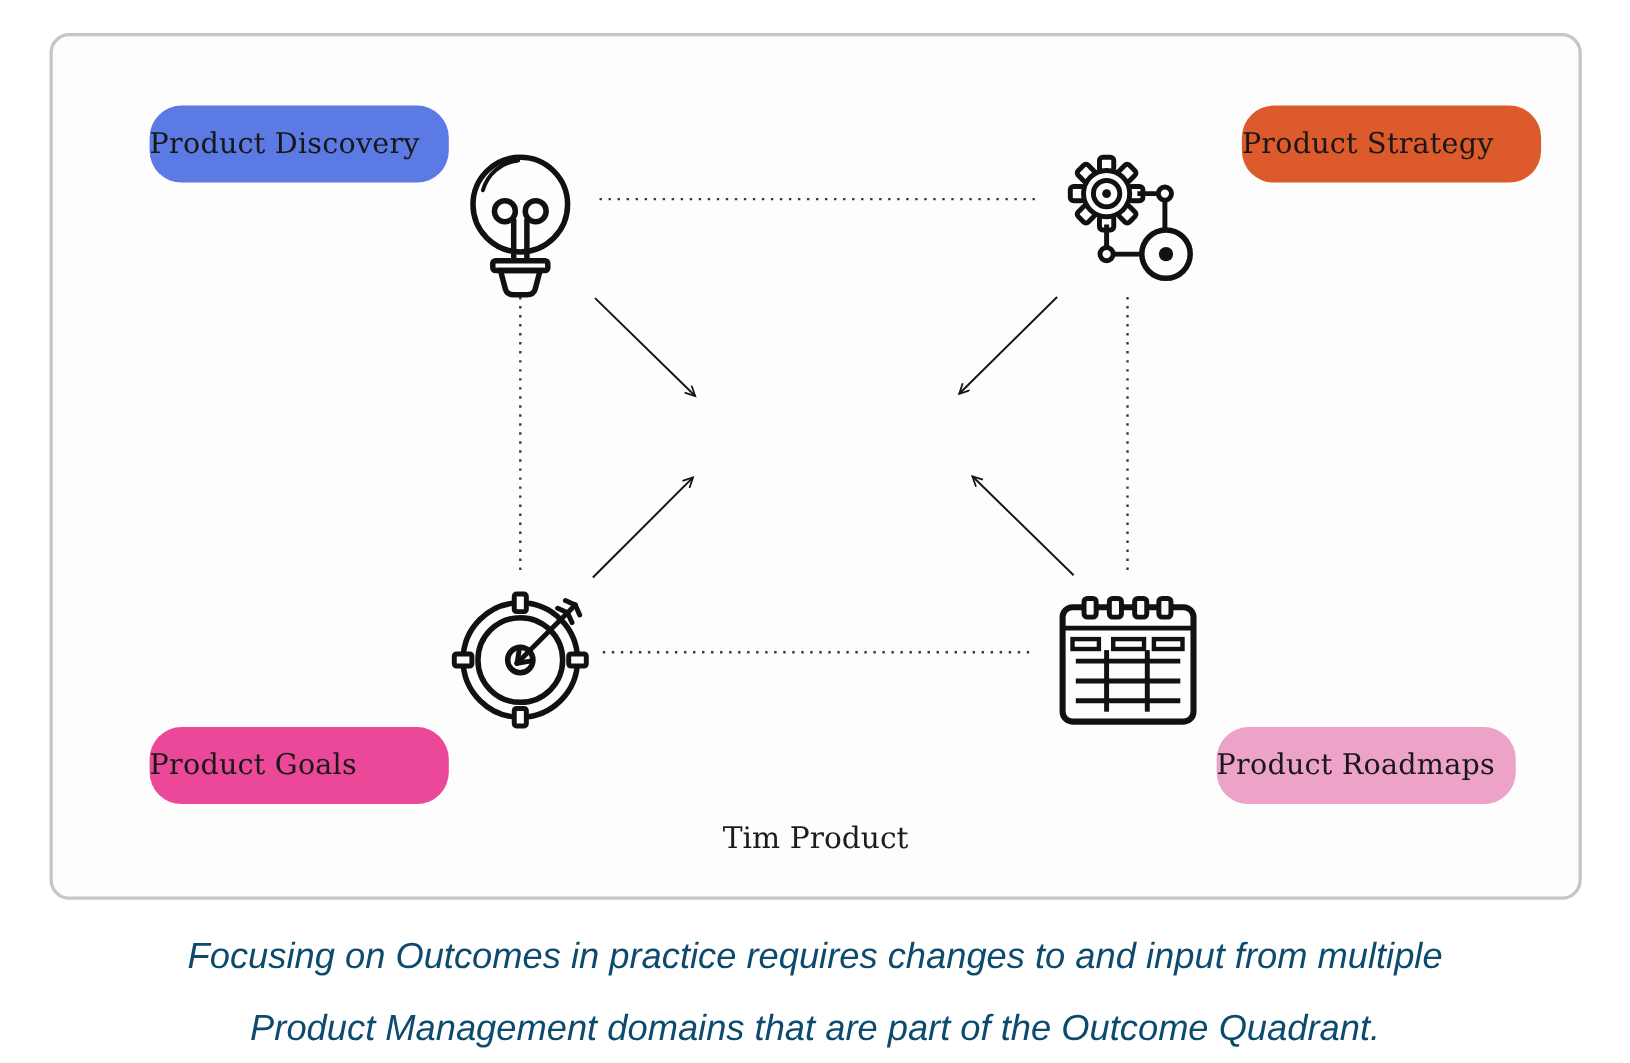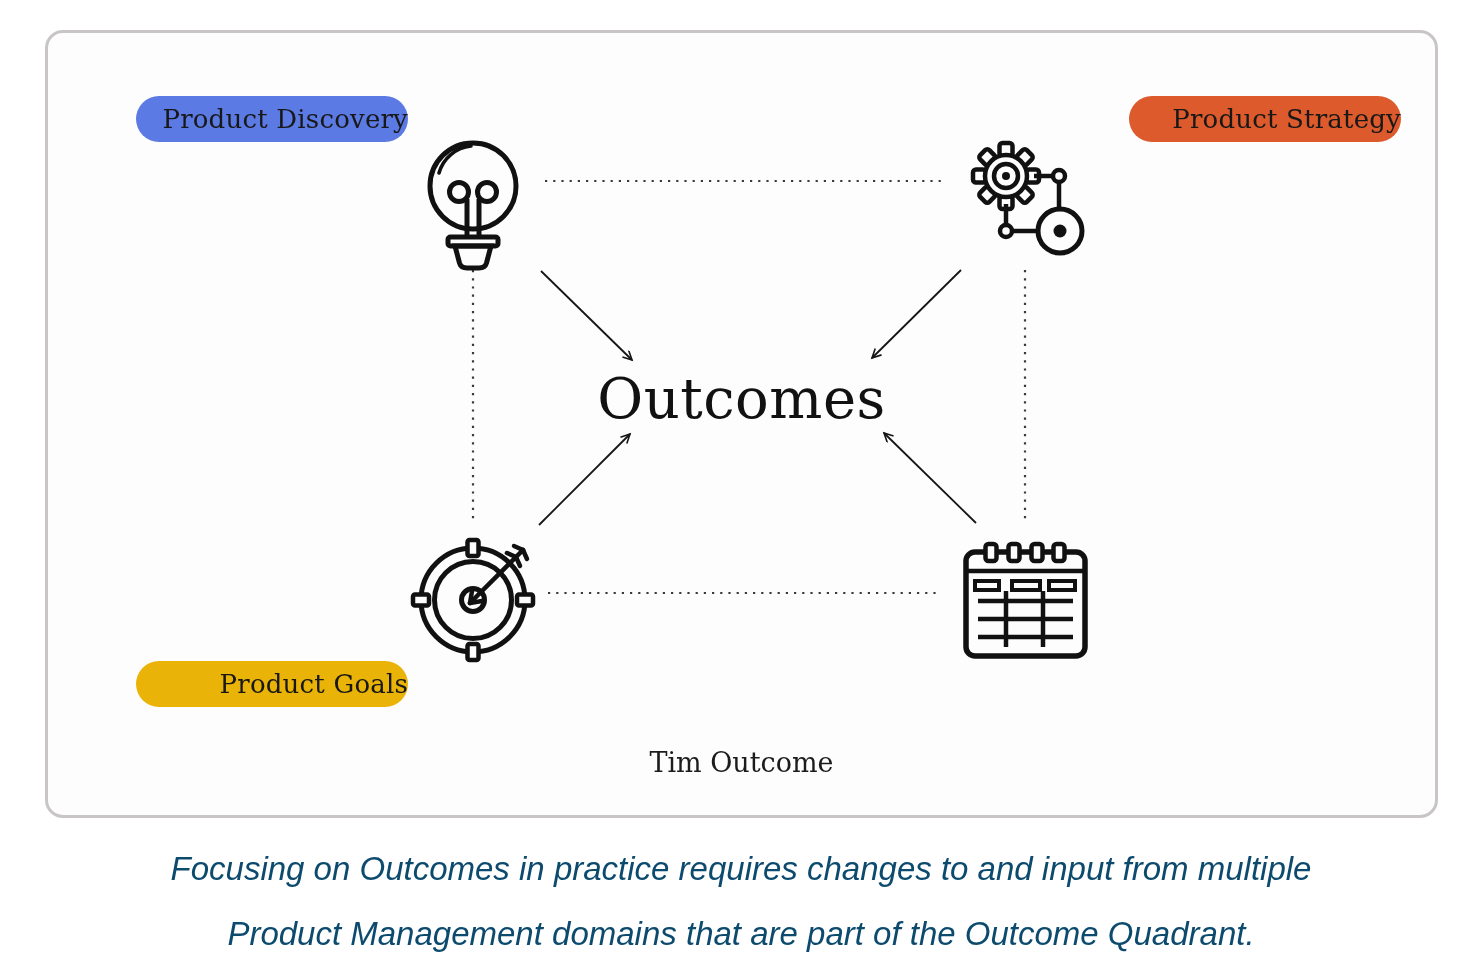--- a/index.html
+++ b/index.html
@@ -5,22 +5,22 @@
   html,body{margin:0;padding:0;background:#ffffff;width:1482px;height:966px;overflow:hidden;}
   body{font-family:"DejaVu Serif","Liberation Serif",serif;color:#181818;position:relative;}
 
   .card{
     position:absolute;left:45px;top:30px;width:1393px;height:788px;
     background:#fdfdfd;border:3px solid #c9c5c5;border-radius:18px;box-sizing:border-box;
   }
   .overlay{position:absolute;left:0;top:0;width:1393px;height:788px;}
 
   .pill{
-    position:absolute;width:272px;height:46px;border-radius:29px;
-    display:flex;align-items:center;justify-content:flex-end;
+    position:absolute;width:272px;height:70px;border-radius:29px;
+    display:flex;align-items:center;justify-content:flex-start;
     font-size:26px;letter-spacing:.2px;color:#181818;
   }
   .pill-tl{left:88px;top:63px;}
   .pill-tr{left:1081px;top:63px;}
   .pill-bl{left:88px;top:628px;}
   .pill-br{left:1058px;top:628px;}
 
   .outcomes{
     position:absolute;left:0;right:0;top:333px;text-align:center;
     font-size:56px;color:#111;letter-spacing:.5px;
@@ -132,24 +132,26 @@
       <rect x="83" y="37" width="26" height="9" stroke-width="4"></rect>
     </g>
   </svg>
 
   <div class="pill pill-tl" style="background-color: rgb(91, 122, 227);">
     <span>Product Discovery</span>
   </div>
   <div class="pill pill-tr" style="background-color: rgb(220, 90, 43);">
     <span>Product Strategy</span>
   </div>
-  <div class="pill pill-bl" style="background-color: #eab308;">
+  <div class="pill pill-bl" style="background-color: #ec4899;">
     <span>Product Goals</span>
   </div>
+  <div class="pill pill-br" style="background-color: rgb(237, 162, 199);">
+    <span>Product Roadmaps</span>
+  </div>
 
-  <div class="outcomes">Outcomes</div>
-  <div class="author">Tim Outcome</div>
+  <div class="author">Tim Product</div>
 </div>
 
 <div class="caption">
   <div>Focusing on Outcomes in practice requires changes to and input from multiple</div>
   <div>Product Management domains that are part of the Outcome Quadrant.</div>
 </div>
 
 </body></html>

